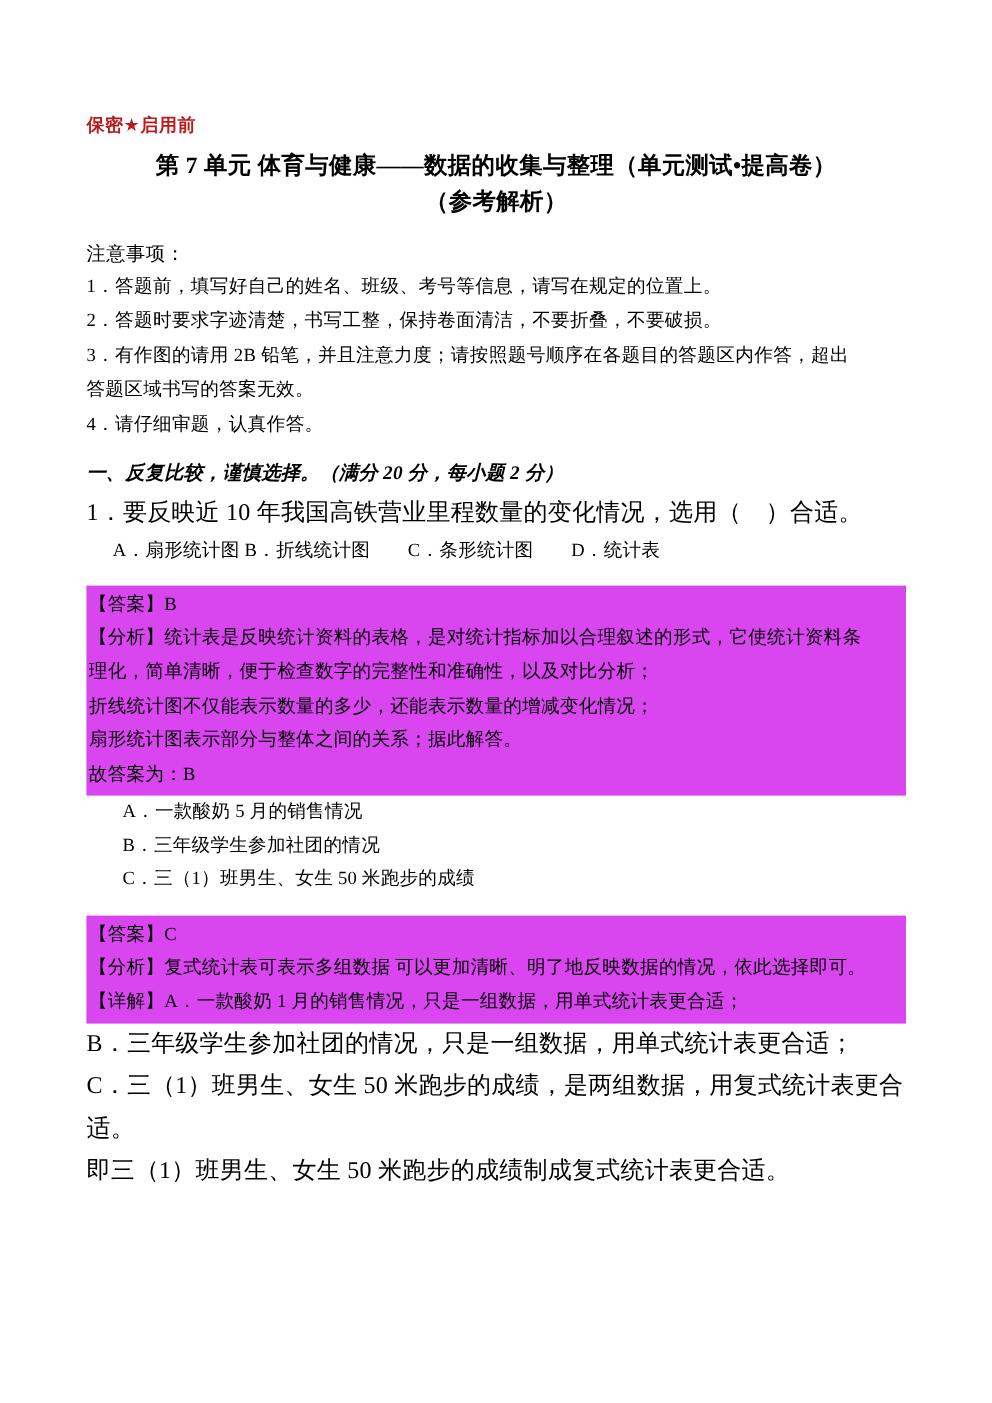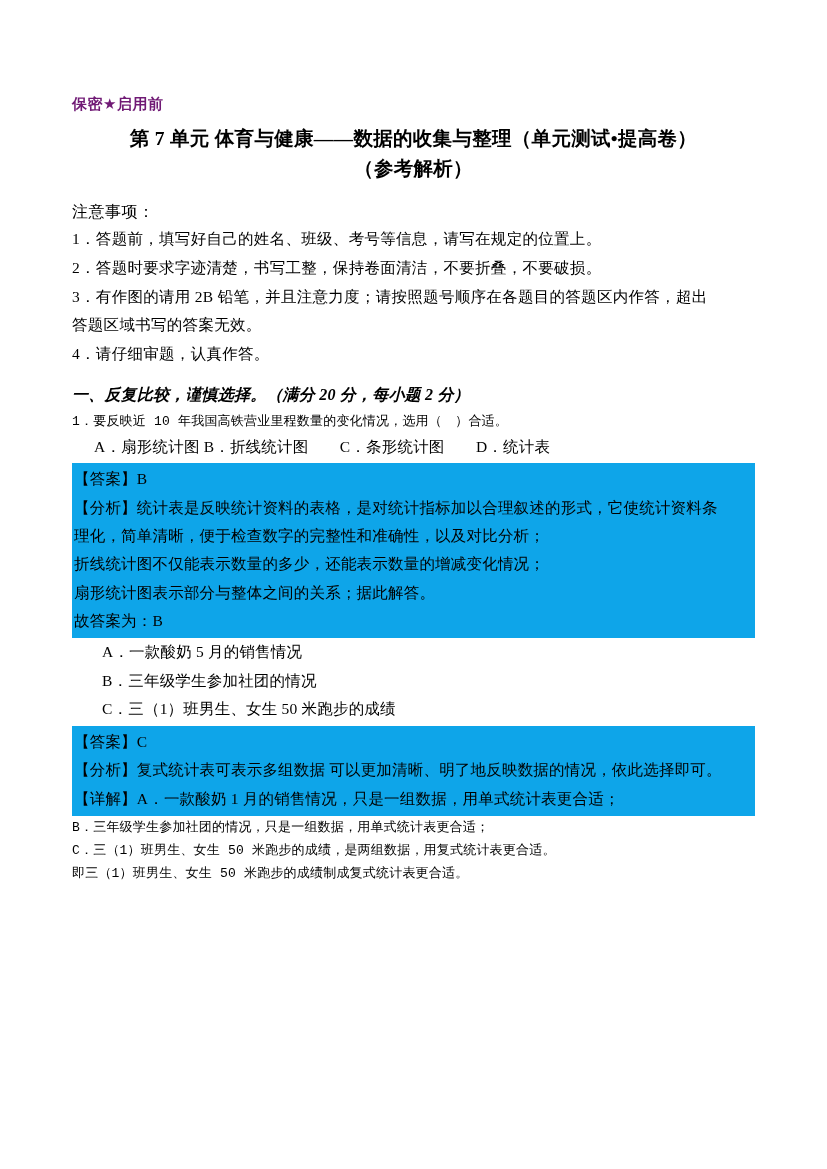--- a/index.html
+++ b/index.html
@@ -16,21 +16,21 @@
     overflow: hidden;
   }
   .page {
     position: relative;
     width: 827px;
     height: 1169px;
     box-sizing: border-box;
     padding: 95px 72px 40px 72px;
   }
   .secret-mark {
-    color: #701a75;
+    color: #b91c1c;
     font-weight: bold;
     font-size: 15px;
     letter-spacing: 0.5px;
     font-family: "Liberation Sans", "DejaVu Sans", sans-serif;
     margin-bottom: 10px;
   }
   .doc-title {
     text-align: center;
     font-size: 19.5px;
     font-weight: bold;
@@ -55,41 +55,40 @@
   }
   .section-head {
     font-size: 16px;
     font-weight: bold;
     margin-top: 12px;
     line-height: 1.8;
     letter-spacing: 0.2px;
     font-style: italic;
   }
   .q-line {
-    font-size: 13px;
+    font-size: 20px;
     line-height: 1.78;
     letter-spacing: 0.2px;
-    font-family: Liberation Mono, monospace;
   }
   .q-options {
     font-size: 15.5px;
     line-height: 1.78;
     padding-left: 22px;
     letter-spacing: 0.2px;
   }
   .q-option-block {
     font-size: 15.5px;
     line-height: 1.82;
     padding-left: 30px;
     letter-spacing: 0.2px;
   }
   .answer-block {
-    background: #0ea5e9;
+    background: #d946ef;
     padding: 2px 0 3px 0;
-    margin-top: 3px;
+    margin-top: 15px;
   }
   .answer-block .row {
     font-size: 15.5px;
     line-height: 1.83;
     letter-spacing: 0.2px;
     padding: 0 2px;
   }
 </style>
 </head>
 <body>

